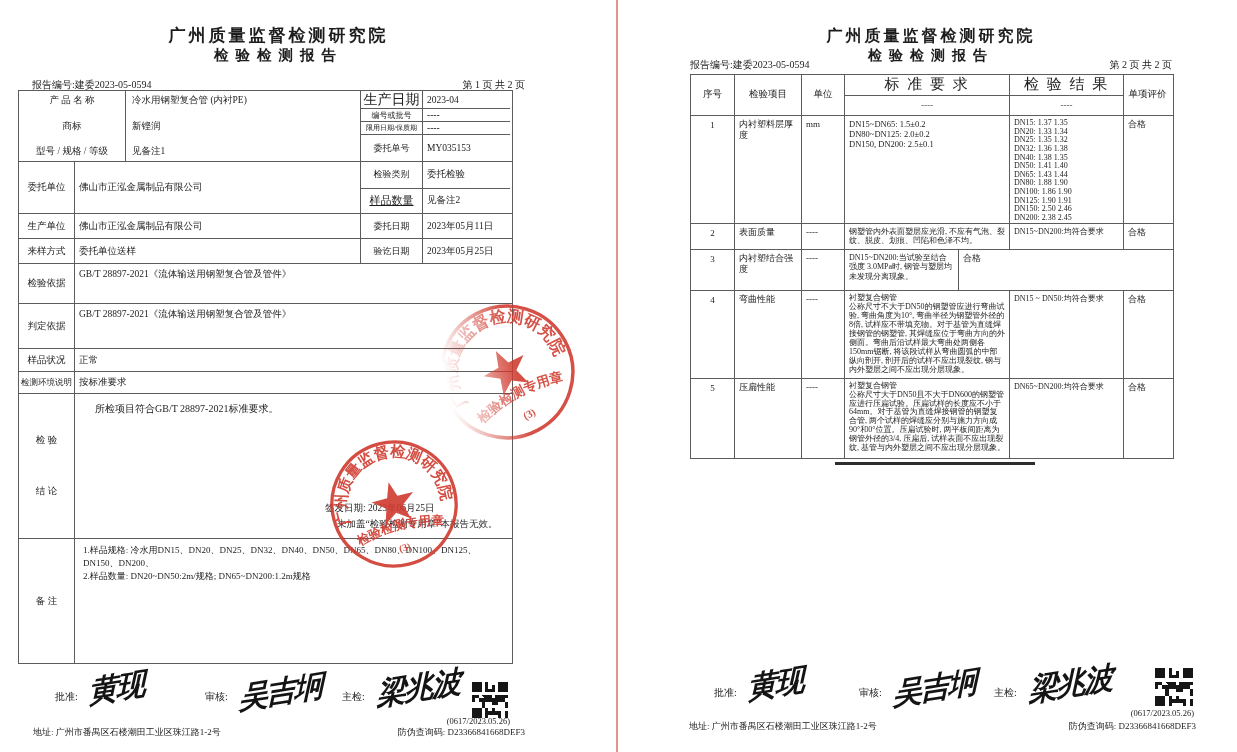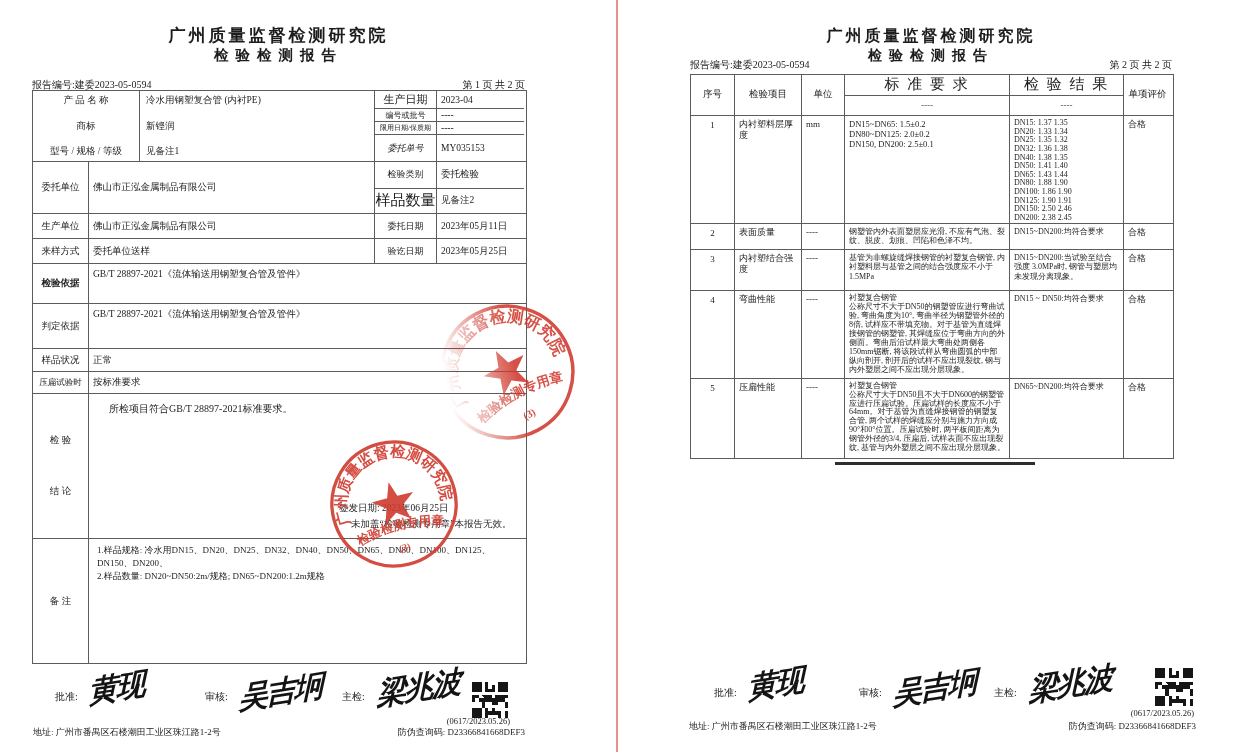--- a/index.html
+++ b/index.html
@@ -67,67 +67,67 @@
 <body>
 
 <div class="canvas">
 
   <div class="page" id="p1">
     <div class="inst" style="left:32px;top:24px;width:493px;">广州质量监督检测研究院</div>
     <div class="rpt" style="left:32px;top:46px;width:493px;">检验检测报告</div>
     <div class="meta" style="left:32px;top:78px;">报告编号:建委2023-05-0594</div>
     <div class="pind" style="left:400px;top:78px;width:125px;">第  1  页 共  2  页</div>
 
-    <div class="tbl" style="left:32px;top:90px;width:493px;">
+    <div class="tbl" style="left:18px;top:90px;width:493px;">
 
       <div class="tr" style="height:70px;">
         <div class="c" style="width:106px;padding:0;">
           <div class="stack3 cen">
             <span>产 品 名 称</span>
             <span>商标</span>
             <span>型号 / 规格 / 等级</span>
           </div>
         </div>
         <div class="c" style="width:235px;padding:0;">
           <div class="stack3" style="padding-left:6px;">
             <span>冷水用钢塑复合管 (内衬PE)</span>
             <span>新铿润</span>
             <span>见备注1</span>
           </div>
         </div>
         <div class="c rcol" style="width:150px;">
           <div class="srow" style="height:17px;">
-            <div class="sl" style="font-size:11px;">生产日期</div>
+            <div class="sl" style="font-size:14px;">生产日期</div>
             <div class="sv">2023-04</div>
           </div>
           <div class="srow bt" style="height:13px;">
             <div class="sl">编号或批号</div>
             <div class="sv">----</div>
           </div>
           <div class="srow bt" style="height:13px;">
             <div class="sl" style="font-size:7px;">限用日期/保质期</div>
             <div class="sv">----</div>
           </div>
           <div class="srow bt" style="flex:1;">
-            <div class="sl" style="font-size:9px;font-style:italic;">委托单号</div>
+            <div class="sl" style="font-size:9px;">委托单号</div>
             <div class="sv">MY035153</div>
           </div>
         </div>
       </div>
 
       <div class="tr" style="height:52px;">
         <div class="c lab" style="width:55px;">委托单位</div>
         <div class="c vc" style="width:286px;">佛山市正泓金属制品有限公司</div>
         <div class="c rcol" style="width:150px;">
           <div class="srow" style="height:50%;">
             <div class="sl" style="font-size:9px;">检验类别</div>
             <div class="sv">委托检验</div>
           </div>
           <div class="srow bt" style="height:50%;">
-            <div class="sl" style="font-size:15px;">样品数量</div>
+            <div class="sl" style="font-size:11px;text-decoration:underline;">样品数量</div>
             <div class="sv">见备注2</div>
           </div>
         </div>
       </div>
 
       <div class="tr" style="height:25px;">
         <div class="c lab" style="width:55px;">生产单位</div>
         <div class="c vc" style="width:286px;">佛山市正泓金属制品有限公司</div>
         <div class="c rcol" style="width:150px;">
           <div class="srow" style="height:100%;">
@@ -142,36 +142,36 @@
         <div class="c vc" style="width:286px;">委托单位送样</div>
         <div class="c rcol" style="width:150px;">
           <div class="srow" style="height:100%;">
             <div class="sl" style="font-size:9px;">验讫日期</div>
             <div class="sv">2023年05月25日</div>
           </div>
         </div>
       </div>
 
       <div class="tr" style="height:40px;">
-        <div class="c lab" style="width:55px;font-weight:bold;">检验依据</div>
+        <div class="c lab" style="width:55px;">检验依据</div>
         <div class="c" style="width:437px;padding-top:4px;">GB/T 28897-2021《流体输送用钢塑复合管及管件》</div>
       </div>
 
       <div class="tr" style="height:45px;">
         <div class="c lab" style="width:55px;">判定依据</div>
         <div class="c" style="width:437px;padding-top:4px;">GB/T 28897-2021《流体输送用钢塑复合管及管件》</div>
       </div>
 
       <div class="tr" style="height:23px;">
         <div class="c lab" style="width:55px;">样品状况</div>
         <div class="c vc" style="width:437px;">正常</div>
       </div>
 
       <div class="tr" style="height:22px;">
-        <div class="c lab" style="width:55px;font-size:8.5px;">压扁试验时</div>
+        <div class="c lab" style="width:55px;font-size:8.5px;">检测环境说明</div>
         <div class="c vc" style="width:437px;">按标准要求</div>
       </div>
 
       <div class="tr" style="height:145px;">
         <div class="c lab2" style="width:55px;">
           <span>检  验</span>
           <span>结  论</span>
         </div>
         <div class="c concl" style="width:437px;">
           <div class="head">所检项目符合GB/T 28897-2021标准要求。</div>
@@ -275,21 +275,20 @@
         <div class="t2c" style="width:43px;font-size:9px;">----</div>
         <div class="t2c ml" style="width:165px;">钢塑管内外表面塑层应光滑, 不应有气泡、裂纹、脱皮、划痕、凹陷和色泽不均。</div>
         <div class="t2c ml" style="width:114px;">DN15~DN200:均符合要求</div>
         <div class="t2c" style="width:48px;font-size:9px;">合格</div>
       </div>
 
       <div class="tr" style="height:41px;">
         <div class="t2c num" style="width:43px;">3</div>
         <div class="t2c item" style="width:67px;">内衬塑结合强度</div>
         <div class="t2c" style="width:43px;font-size:9px;">----</div>
-        <div class="t2c ml" style="width:165px;">基管为非螺旋缝焊接钢管的衬塑复合钢管, 内衬塑料层与基管之间的结合强度应不小于1.5MPa</div>
         <div class="t2c ml" style="width:114px;">DN15~DN200:当试验至结合强度 3.0MPa时, 钢管与塑层均未发现分离现象。</div>
         <div class="t2c" style="width:48px;font-size:9px;">合格</div>
       </div>
 
       <div class="tr" style="height:88px;">
         <div class="t2c num" style="width:43px;">4</div>
         <div class="t2c item" style="width:67px;">弯曲性能</div>
         <div class="t2c" style="width:43px;font-size:9px;">----</div>
         <div class="t2c ml" style="width:165px;line-height:1.12;">衬塑复合钢管
 公称尺寸不大于DN50的钢塑管应进行弯曲试验, 弯曲角度为10°, 弯曲半径为钢塑管外径的8倍, 试样应不带填充物。对于基管为直缝焊接钢管的钢塑管, 其焊缝应位于弯曲方向的外侧面。弯曲后沿试样最大弯曲处两侧各150mm锯断, 将该段试样从弯曲圆弧的中部纵向剖开, 剖开后的试样不应出现裂纹, 钢与内外塑层之间不应出现分层现象。</div>

